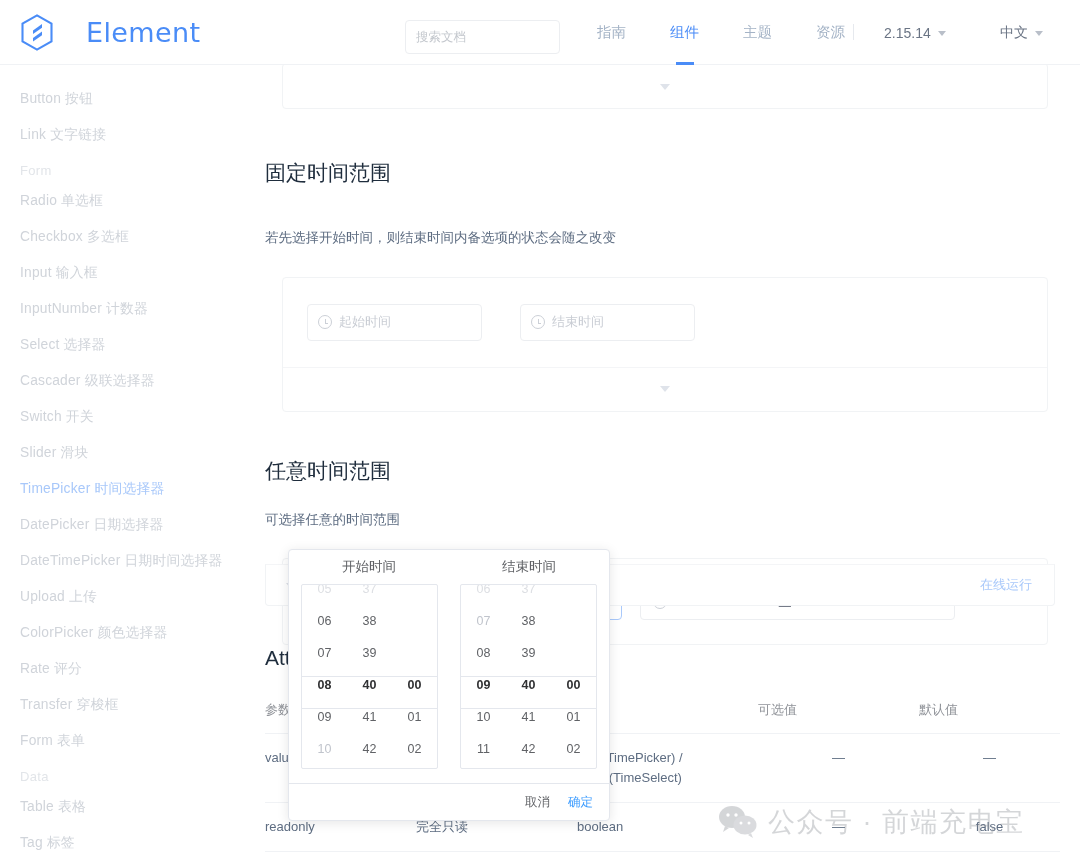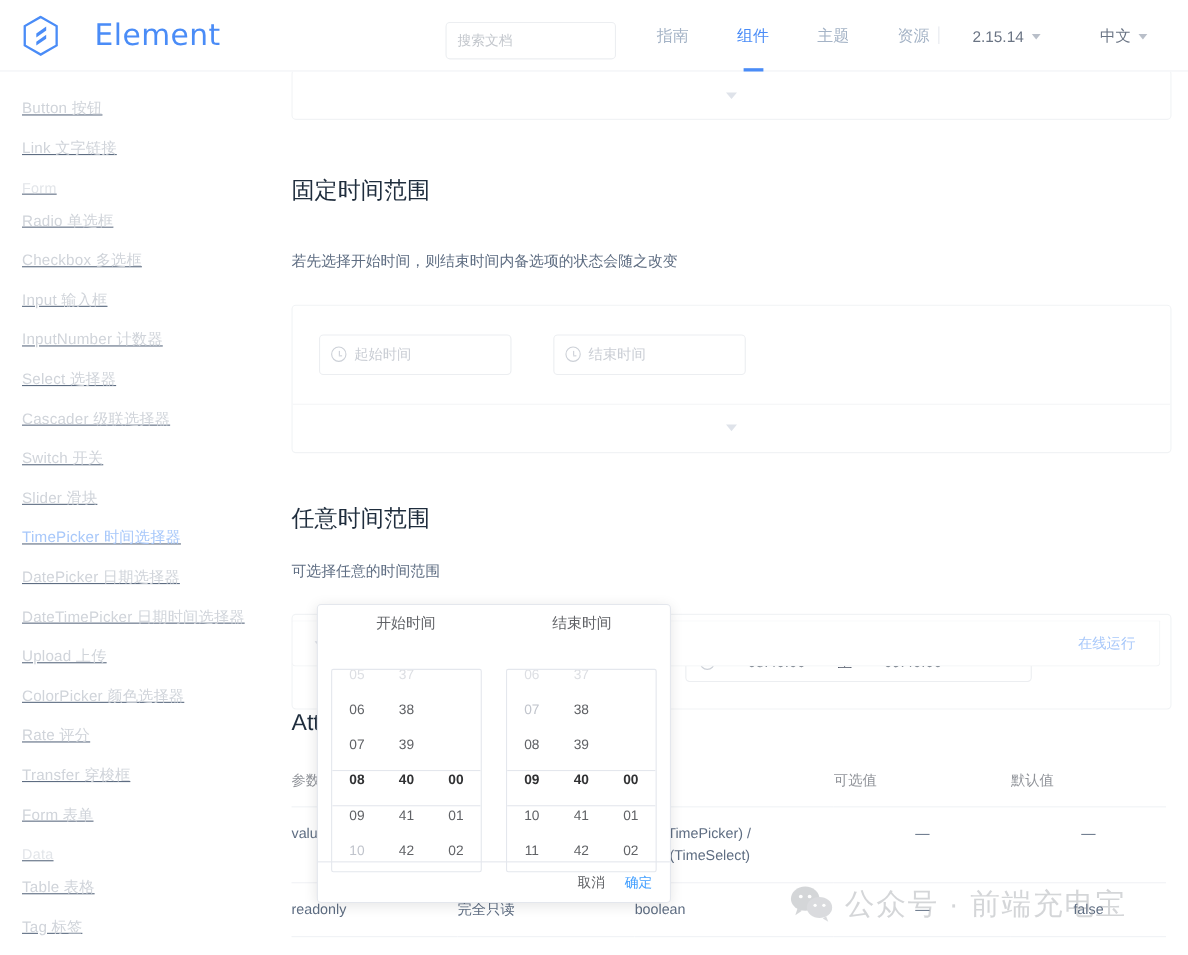--- a/index.html
+++ b/index.html
@@ -60,40 +60,40 @@
   .lang-sel { left:1000px; }
   .caret-d {
     width:0; height:0; border-left:4px solid transparent;
     border-right:4px solid transparent; border-top:5px solid #b9bfc9;
     display:inline-block; margin-top:2px;
   }
 
   
   .sidebar {
     position:absolute; left:0; top:65px; width:250px; height:803px;
-    background:#fff; padding-top:16px; overflow:hidden;text-decoration:underline;
+    background:#fff; padding-top:16px; overflow:hidden;
   }
   .side-link {
     height:36px; display:flex; align-items:center;
     padding-left:20px; font-size:13.8px; color:#d0d4da;
     cursor:pointer; letter-spacing:.2px;
   }
   .side-link.active { color:#a8c8fa; }
   .side-group {
     height:30px; display:flex; align-items:flex-end; padding-left:20px;
     font-size:13px; color:#e2e5e9; padding-bottom:5px; letter-spacing:.3px;
   }
 
   
   .main {
     position:absolute; left:250px; top:65px; width:830px; height:803px;
     background:#fff; overflow:hidden;
   }
   .demo-block {
-    margin:0 15px; border:1px solid #f1f3f5; border-radius:4px; background:#fff;
+    margin:0 32px; border:1px solid #f1f3f5; border-radius:4px; background:#fff;
     position:relative;
   }
   .demo-body { padding:26px 24px; }
   .demo-foot {
     height:44px; border-top:1px solid #f4f5f7; position:relative;
     display:flex; align-items:center;
   }
   .foot-caret {
     position:absolute; left:50%; top:50%; transform:translate(-50%,-50%);
     width:0; height:0; border-left:5px solid transparent;
@@ -156,21 +156,21 @@
     position:absolute; left:288px; top:549px; width:322px; height:272px;
     background:#fff; border:1px solid #e4e7ed; border-radius:4px;
     box-shadow:0 2px 12px 0 rgba(0,0,0,.10);
     z-index:60;
   }
   .tp-heads { display:flex; height:34px; }
   .tp-head {
     flex:1; text-align:center; font-size:13.5px; color:#606266;
     line-height:34px;
   }
-  .tp-cols { display:flex; padding:0 12px; gap:22px;margin-top:24px; }
+  .tp-cols { display:flex; padding:0 12px; gap:22px; }
   .tp-col-wrap {
     width:145px; height:185px; border:1px solid #e4e7ed; border-radius:2px;
     overflow:hidden; position:relative; background:#fff;
   }
   .tp-spin { display:flex; height:100%; }
   .tp-spin-col { flex:1; position:relative; }
   .tp-cell {
     height:32px; line-height:32px; text-align:center;
     font-size:12.5px; color:#606266;
   }

